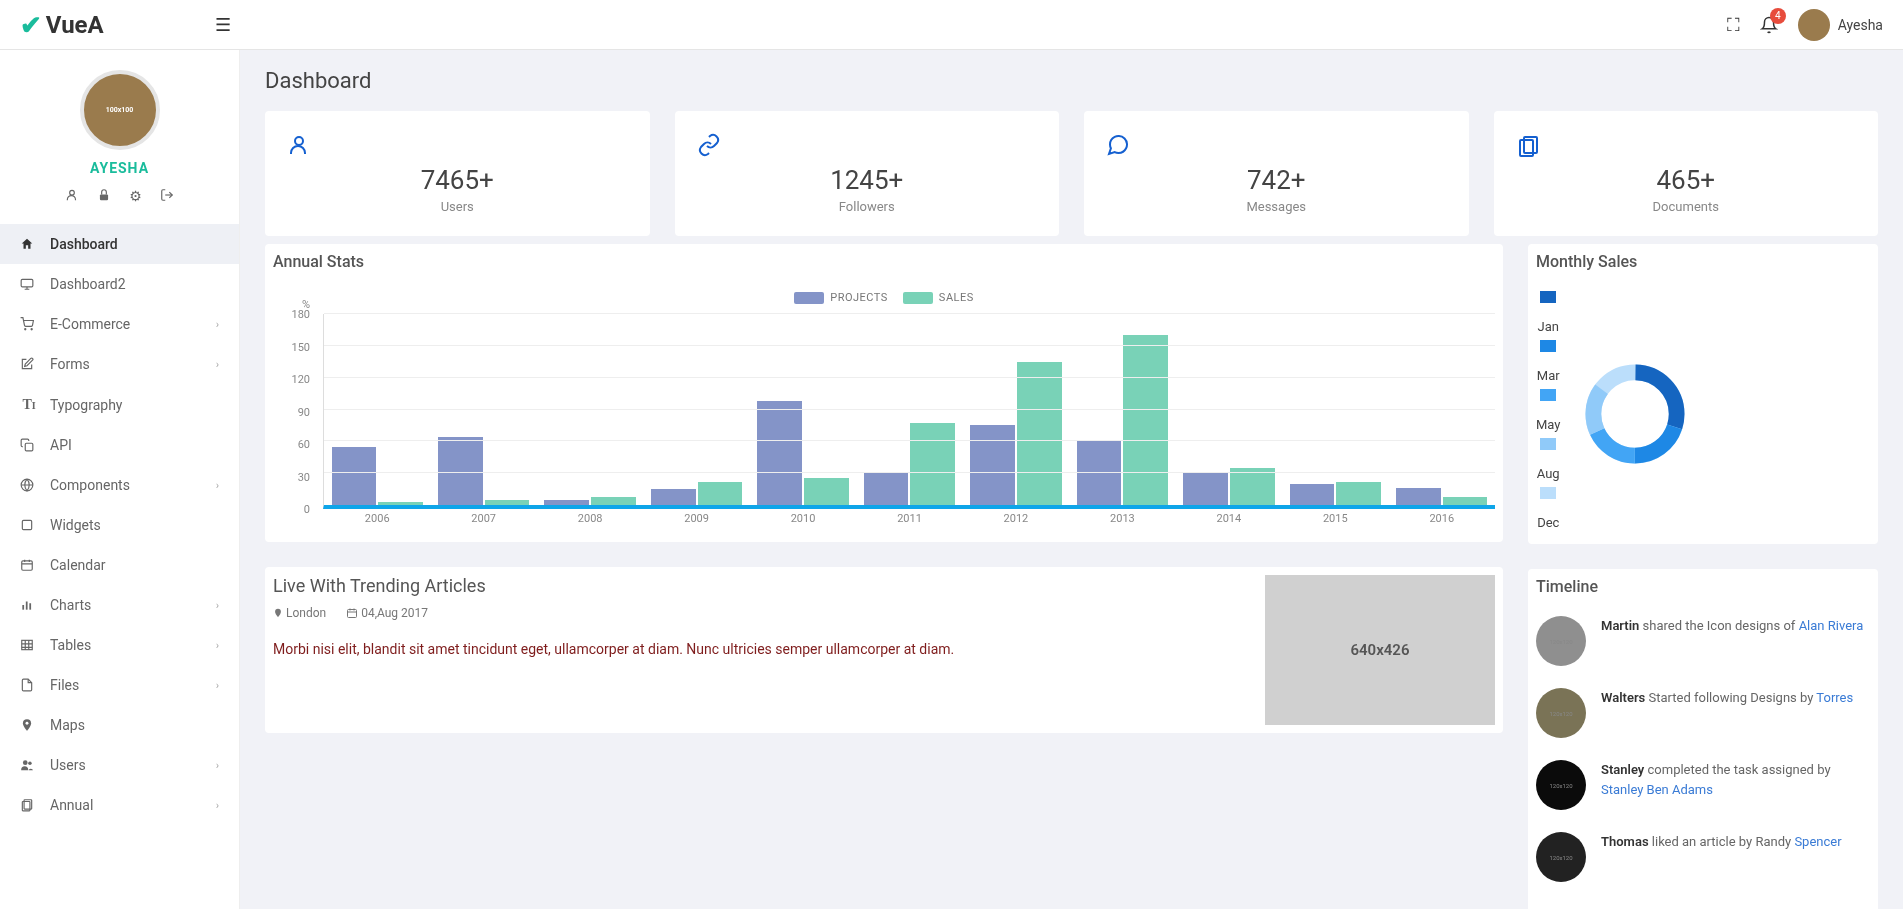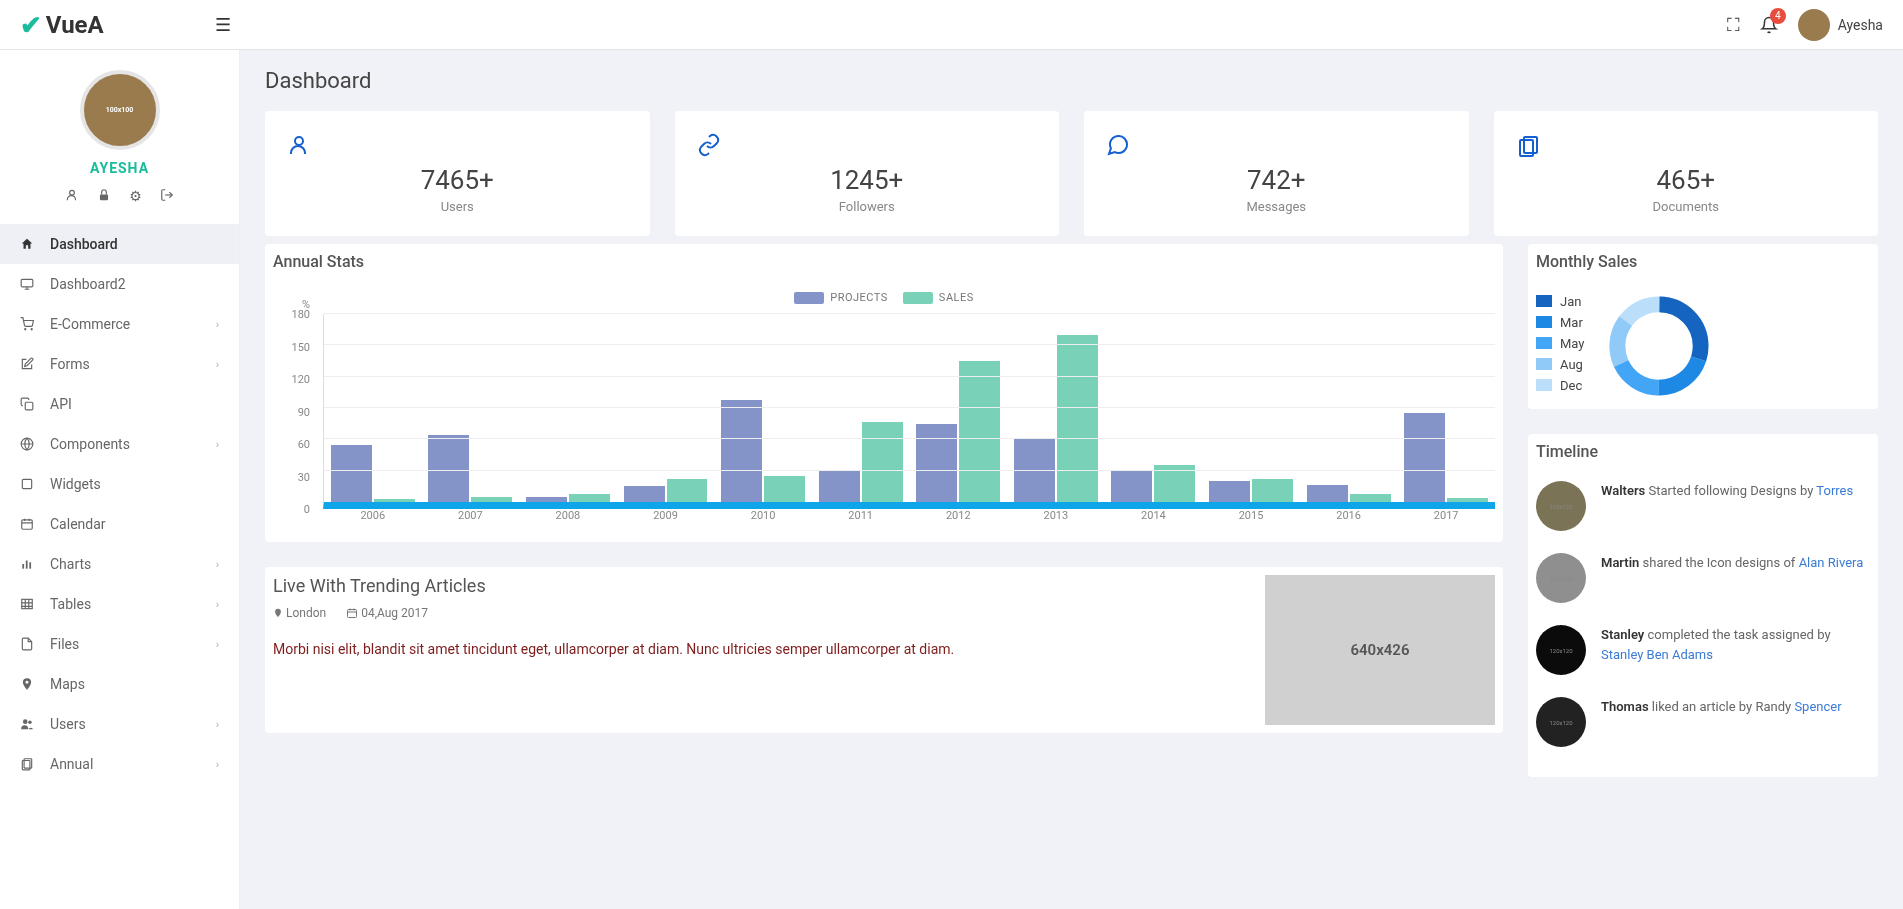--- a/index.html
+++ b/index.html
@@ -35,31 +35,31 @@
 .row2 { display: grid; grid-template-columns: 1fr 350px; gap: 25px; }
 .card { background: #fff; border-radius: 4px; padding: 8px; margin-bottom: 25px; }
 .card-title { font-size: 16px; color: #555; margin-bottom: 20px; font-weight: 500; }
 .chart-legend { display: flex; justify-content: center; gap: 15px; font-size: 11px; color: #777; margin-bottom: 10px; letter-spacing: 0.5px; }
 .chart-legend span { display: flex; align-items: center; gap: 6px; }
 .legend-swatch { width: 30px; height: 12px; border-radius: 2px; display: inline-block; }
 .bar-chart { position: relative; height: 220px; padding-left: 50px; padding-bottom: 25px; }
 .y-axis { position: absolute; left: 0; top: 0; bottom: 25px; width: 45px; }
 .y-tick { position: absolute; right: 8px; font-size: 11px; color: #888; transform: translateY(50%); }
 .y-unit { position: absolute; right: 8px; top: -16px; font-size: 11px; color: #888; }
-.plot { position: relative; height: 195px; border-left: 1px solid #ddd; border-bottom: 7px solid #0ea5e9; }
+.plot { position: relative; height: 195px; border-left: 1px solid #ddd; border-bottom: 4px solid #0ea5e9; }
 .gridline { position: absolute; left: 0; right: 0; border-top: 1px solid #eee; }
 .bars { position: absolute; left: 0; right: 0; bottom: 0; top: 0; display: flex; }
 .bar-group { flex: 1; display: flex; align-items: flex-end; justify-content: center; gap: 2px; position: relative; }
 .bar { width: 42%; }
 .bar.projects { background: #8494c8; }
 .bar.sales { background: #79d2b7; }
 .x-label { position: absolute; bottom: -20px; left: 0; right: 0; text-align: center; font-size: 11px; color: #888; }
 .monthly-legend { font-size: 13px; }
 .monthly-body { display: flex; gap: 20px; align-items: center; }
-.monthly-legend div { display: flex; align-items: center; gap: 8px; margin-bottom: 6px; }
+.monthly-legend div { display: flex; align-items: center; gap: 16px; margin-bottom: 6px; flex-direction: column; }
 .msw { width: 16px; height: 12px; display: inline-block; }
 .donut { width: 110px; height: 110px; }
 .timeline-item { display: flex; gap: 15px; margin-bottom: 22px; }
 .timeline-avatar { width: 50px; height: 50px; border-radius: 50%; flex-shrink: 0; display:flex;align-items:center;justify-content:center;color:#888;font-size:6px; }
 .timeline-text { font-size: 13px; color: #666; line-height: 1.5; }
 .timeline-text b { color: #333; font-weight: 600; }
 .timeline-text a { color: #3a7bd5; text-decoration: none; }
 .article-card { display: flex; gap: 30px; }
 .article-left { flex: 1; }
 .article-title { font-size: 18px; color: #555; margin-bottom: 10px; font-weight: 400; }
@@ -153,20 +153,24 @@
         <span class="icon">
           <svg width="14" height="14" viewBox="0 0 24 24" fill="none" stroke="currentColor" stroke-width="2">
             <path d="M11 4H4v16h16v-7"></path>
             <path d="M18.5 2.5a2 2 0 0 1 3 3L12 15l-4 1 1-4z"></path>
           </svg>
         </span>
         <span>Forms</span>
         <span class="chevron">›</span>
       </li>
       <li class="nav-item">
+        <span class="icon"><span style="font-weight:bold;font-family:serif">T<span style="font-size:10px">I</span></span></span>
+        <span>Typography</span>
+      </li>
+      <li class="nav-item">
         <span class="icon">
           <svg width="14" height="14" viewBox="0 0 24 24" fill="none" stroke="currentColor" stroke-width="2">
             <rect x="9" y="9" width="13" height="13" rx="2"></rect>
             <path d="M5 15H4a2 2 0 0 1-2-2V4a2 2 0 0 1 2-2h9a2 2 0 0 1 2 2v1"></path>
           </svg>
         </span>
         <span>API</span>
       </li>
       <li class="nav-item">
         <span class="icon">
@@ -375,25 +379,20 @@
                   <div class="bar-group">
                     <div class="bar projects" style="height:11.11111111111111%"></div>
                     <div class="bar sales" style="height:12.222222222222221%"></div>
                     <div class="x-label">2015</div>
                   </div>
                   <div class="bar-group">
                     <div class="bar projects" style="height:8.88888888888889%"></div>
                     <div class="bar sales" style="height:4.444444444444445%"></div>
                     <div class="x-label">2016</div>
                   </div>
-                  <div class="bar-group">
-                    <div class="bar projects" style="height:47.22222222222222%"></div>
-                    <div class="bar sales" style="height:2.2222222222222223%"></div>
-                    <div class="x-label">2017</div>
-                  </div>
                 </div>
             <div class="gridline" style="bottom: 16.6667%;"></div>
                 <div class="gridline" style="bottom: 33.3333%;"></div>
                 <div class="gridline" style="bottom: 50%;"></div>
                 <div class="gridline" style="bottom: 66.6667%;"></div>
                 <div class="gridline" style="bottom: 83.3333%;"></div>
                 <div class="gridline" style="bottom: 100%;"></div>
               </div>
           </div>
         </div>
@@ -450,26 +449,26 @@
               <circle cx="21" cy="21" r="15.9" fill="none" stroke="#42a5f5" stroke-width="6" stroke-dasharray="18 82" stroke-dashoffset="-25"></circle>
               <circle cx="21" cy="21" r="15.9" fill="none" stroke="#90caf9" stroke-width="6" stroke-dasharray="17 83" stroke-dashoffset="-43"></circle>
             </svg>
           </div>
         </div>
 
         <div class="card">
           <div class="card-title">Timeline</div>
           <div id="timeline-list">
               <div class="timeline-item">
+                <div class="timeline-avatar" style="background:#8f8f8f">120x120</div>
+                <div class="timeline-text"><b>Martin</b> shared the Icon designs of <a href="#">Alan Rivera</a></div>
+              </div>
+              <div class="timeline-item">
                 <div class="timeline-avatar" style="background:#7a7356">120x120</div>
                 <div class="timeline-text"><b>Walters</b> Started following Designs by <a href="#">Torres</a></div>
-              </div>
-              <div class="timeline-item">
-                <div class="timeline-avatar" style="background:#8f8f8f">120x120</div>
-                <div class="timeline-text"><b>Martin</b> shared the Icon designs of <a href="#">Alan Rivera</a></div>
               </div>
               <div class="timeline-item">
                 <div class="timeline-avatar" style="background:#0b0b0b">120x120</div>
                 <div class="timeline-text"><b>Stanley</b> completed the task assigned by <a href="#">Stanley Ben Adams</a></div>
               </div>
               <div class="timeline-item">
                 <div class="timeline-avatar" style="background:#222">120x120</div>
                 <div class="timeline-text"><b>Thomas</b> liked an article by Randy <a href="#">Spencer</a></div>
               </div>
             </div>

